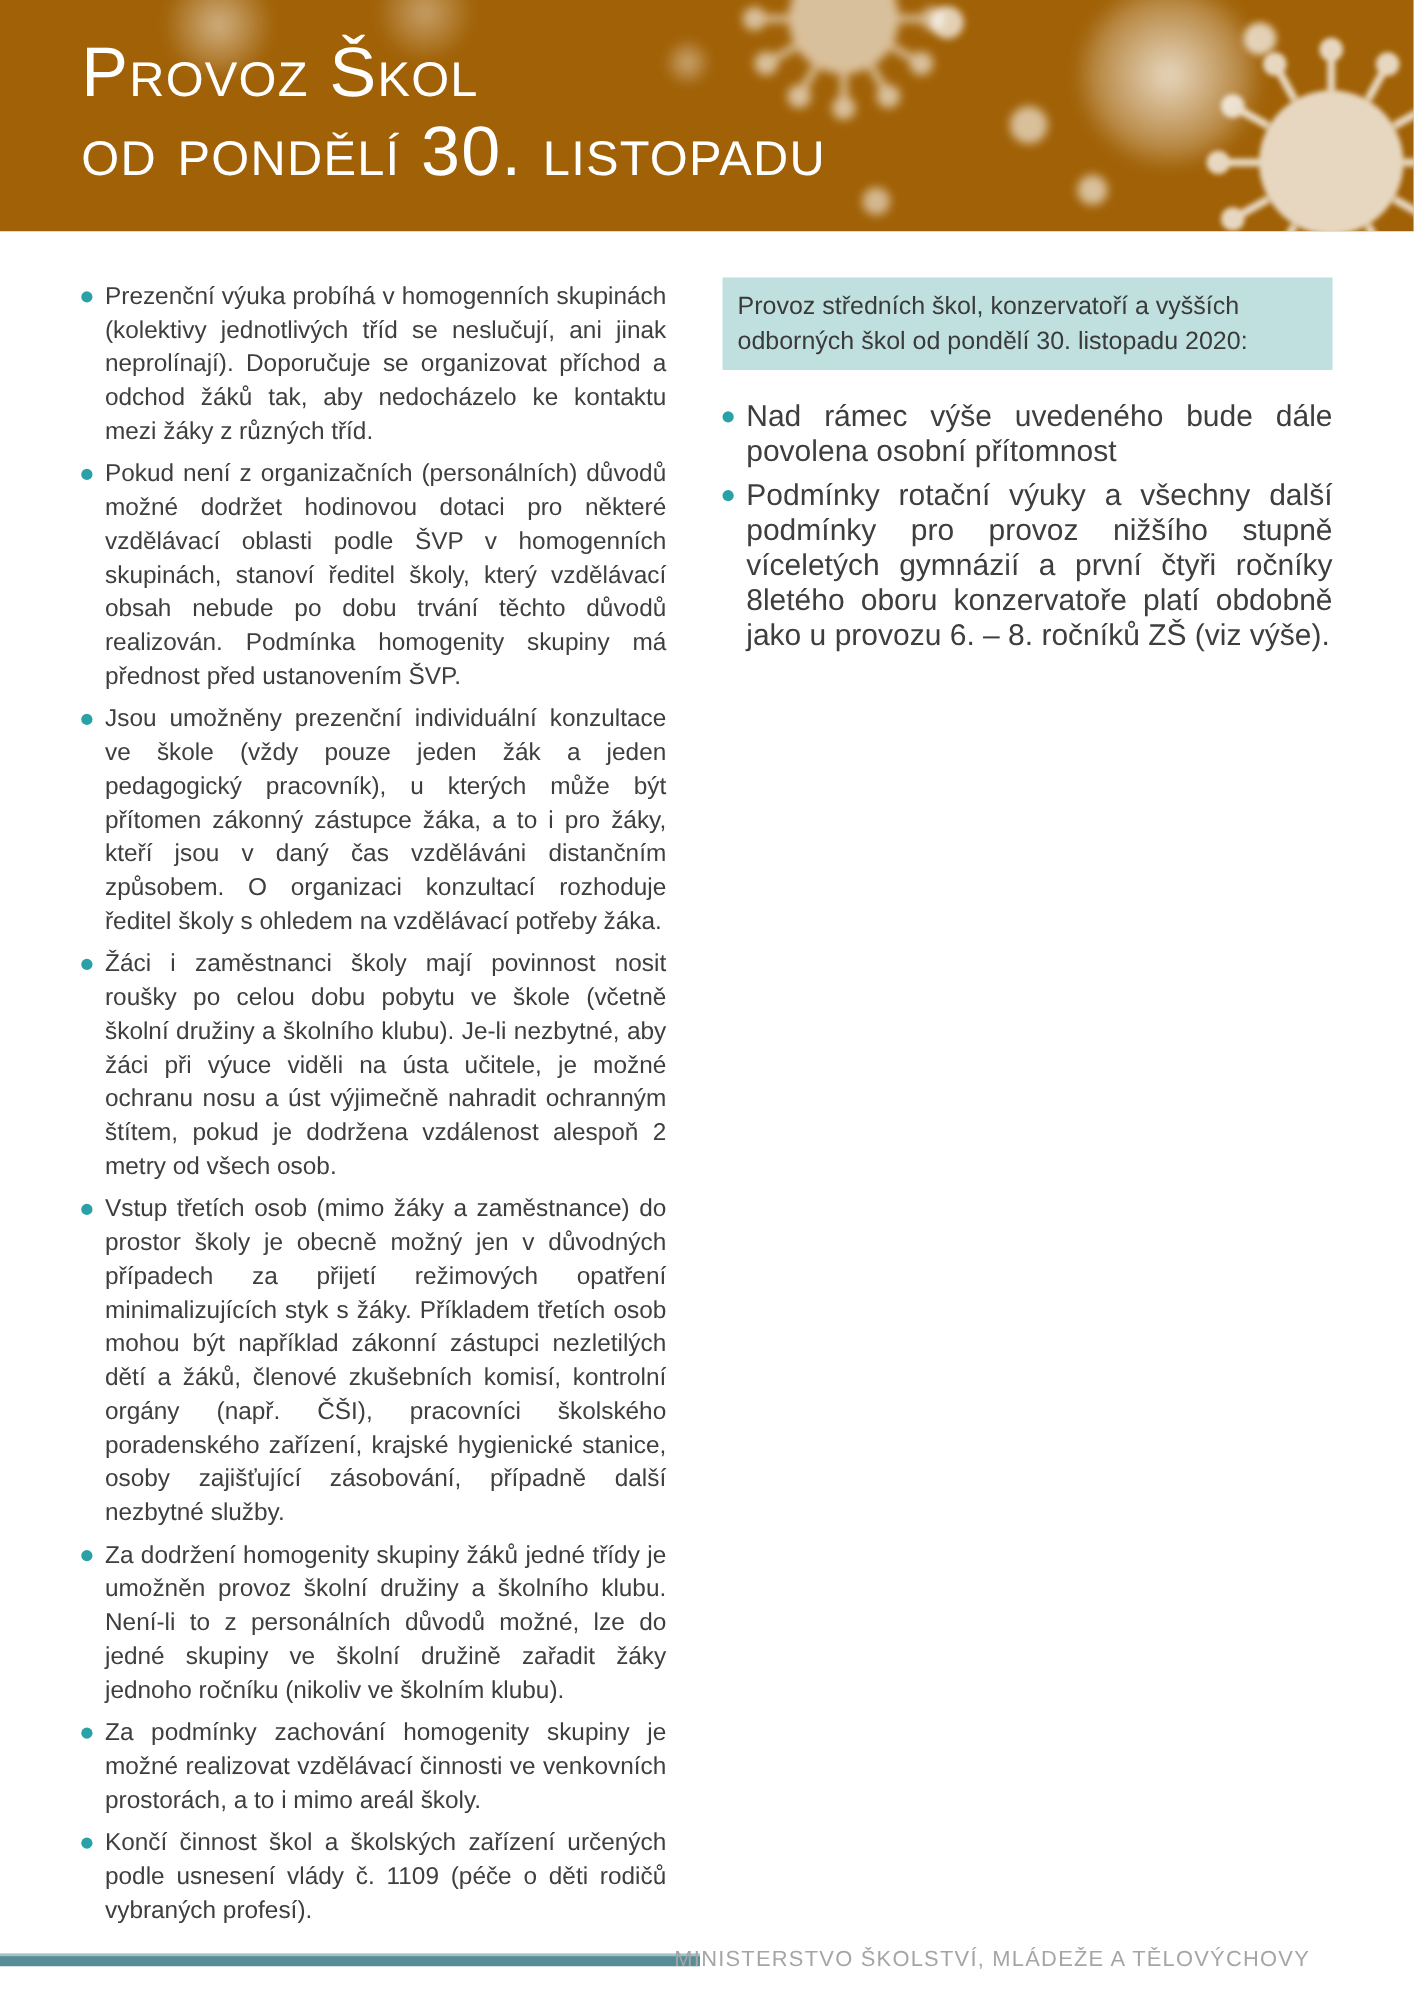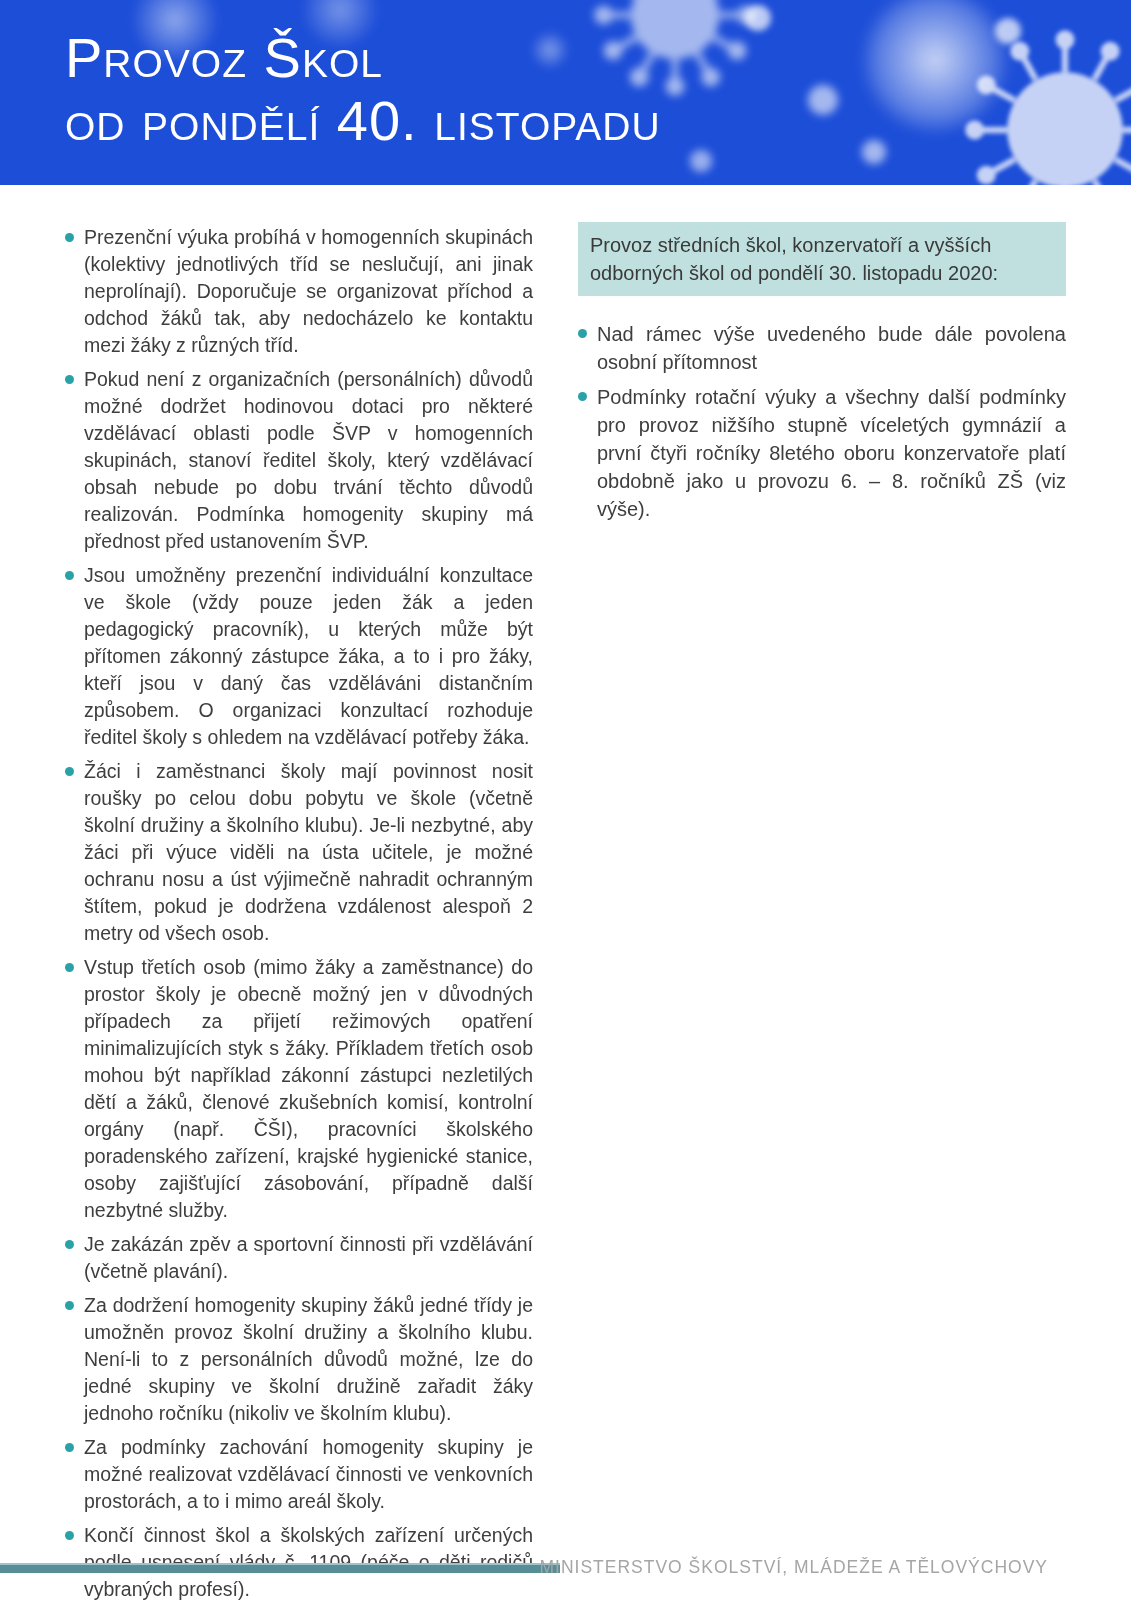--- a/index.html
+++ b/index.html
@@ -3,42 +3,42 @@
 <meta charset="utf-8">
 <style>
   html,body{margin:0;padding:0;}
   body{
     width:1131px;height:1600px;position:relative;background:#ffffff;
     font-family:"Liberation Sans", sans-serif;color:#3e3e3e;overflow:hidden;
   }
   
   .header{
     position:absolute;left:0;top:0;width:1131px;height:185px;
-    background:#1d4ed8;overflow:hidden;
+    background:#a16207;overflow:hidden;
   }
   .title{
     position:absolute;left:65px;top:26px;color:#ffffff;
     font-variant:small-caps;font-size:56px;line-height:63px;
     letter-spacing:1px;font-weight:400;white-space:nowrap;
   }
   
   .blob{position:absolute;border-radius:50%;pointer-events:none;}
   .virus-svg{position:absolute;pointer-events:none;}
   
   .left-col{position:absolute;left:65px;top:224px;width:468px;}
   .right-col{position:absolute;left:578px;top:222px;width:488px;}
   .bullet{display:flex;margin-bottom:7px;justify-content:center;}
   .bullet .dot{
     flex:0 0 9px;width:9px;height:9px;border-radius:50%;
     background:#2aa1a7;margin-top:9px;margin-right:10px;
   }
   .bullet .btxt{
     flex:1;text-align:justify;font-size:19.5px;line-height:27px;color:#3e3e3e;
   }
-  .right-col .bullet .btxt{font-size:20px;line-height:28px;}
+  .right-col .bullet .btxt{font-size:24px;line-height:28px;}
   .subbullet{display:flex;margin:2px 0 4px 26px;}
   .subbullet .sdot{
     flex:0 0 7px;width:7px;height:7px;border-radius:50%;
     background:#3e3e3e;margin-top:10px;margin-right:9px;
   }
   .subbullet .btxt{flex:1;text-align:justify;font-size:20px;line-height:28px;}
   .teal-box{
     background:#bfe0de;padding:9px 12px;margin-bottom:24px;
     font-size:20px;line-height:28px;color:#3a3a3a;text-align:left;
   }
@@ -139,21 +139,21 @@
   </svg>
 
   <div class="blob" style="left:745px;top:5px;width:26px;height:26px;background:rgba(255,255,255,0.7);filter:blur(3px);"></div>
   <div class="blob" style="left:808px;top:85px;width:30px;height:30px;background:rgba(255,255,255,0.6);filter:blur(4px);"></div>
   <div class="blob" style="left:862px;top:140px;width:24px;height:24px;background:rgba(255,255,255,0.6);filter:blur(4px);"></div>
   <div class="blob" style="left:995px;top:18px;width:26px;height:26px;background:rgba(255,255,255,0.7);filter:blur(3px);"></div>
   <div class="blob" style="left:690px;top:150px;width:22px;height:22px;background:rgba(255,255,255,0.55);filter:blur(4px);"></div>
 
   <div class="title">
     <div>Provoz Škol</div>
-    <div>od pondělí 40. listopadu</div>
+    <div>od pondělí 30. listopadu</div>
   </div>
 </div>
 
 <div class="left-col">
   <div class="bullet">
     <span class="dot"></span>
     <div class="btxt">Prezenční výuka probíhá v homogenních skupinách (kolektivy jednotlivých tříd se neslučují, ani jinak neprolínají). Doporučuje se organizovat příchod a odchod žáků tak, aby nedocházelo ke kontaktu mezi žáky z různých tříd.</div>
   </div>
   <div class="bullet">
     <span class="dot"></span>
@@ -163,24 +163,20 @@
     <span class="dot"></span>
     <div class="btxt">Jsou umožněny prezenční individuální konzultace ve škole (vždy pouze jeden žák a jeden pedagogický pracovník), u kterých může být přítomen zákonný zástupce žáka, a to i pro žáky, kteří jsou v daný čas vzděláváni distančním způsobem. O organizaci konzultací rozhoduje ředitel školy s ohledem na vzdělávací potřeby žáka.</div>
   </div>
   <div class="bullet">
     <span class="dot"></span>
     <div class="btxt">Žáci i zaměstnanci školy mají povinnost nosit roušky po celou dobu pobytu ve škole (včetně školní družiny a školního klubu). Je-li nezbytné, aby žáci při výuce viděli na ústa učitele, je možné ochranu nosu a úst výjimečně nahradit ochranným štítem, pokud je dodržena vzdálenost alespoň 2 metry od všech osob.</div>
   </div>
   <div class="bullet">
     <span class="dot"></span>
     <div class="btxt">Vstup třetích osob (mimo žáky a zaměstnance) do prostor školy je obecně možný jen v důvodných případech za přijetí režimových opatření minimalizujících styk s žáky. Příkladem třetích osob mohou být například zákonní zástupci nezletilých dětí a žáků, členové zkušebních komisí, kontrolní orgány (např. ČŠI), pracovníci školského poradenského zařízení, krajské hygienické stanice, osoby zajišťující zásobování, případně další nezbytné služby.</div>
-  </div>
-  <div class="bullet">
-    <span class="dot"></span>
-    <div class="btxt">Je zakázán zpěv a sportovní činnosti při vzdělávání (včetně plavání).</div>
   </div>
   <div class="bullet">
     <span class="dot"></span>
     <div class="btxt">Za dodržení homogenity skupiny žáků jedné třídy je umožněn provoz školní družiny a školního klubu. Není-li to z personálních důvodů možné, lze do jedné skupiny ve školní družině zařadit žáky jednoho ročníku (nikoliv ve školním klubu).</div>
   </div>
   <div class="bullet">
     <span class="dot"></span>
     <div class="btxt">Za podmínky zachování homogenity skupiny je možné realizovat vzdělávací činnosti ve venkovních prostorách, a to i mimo areál školy.</div>
   </div>
   <div class="bullet">

